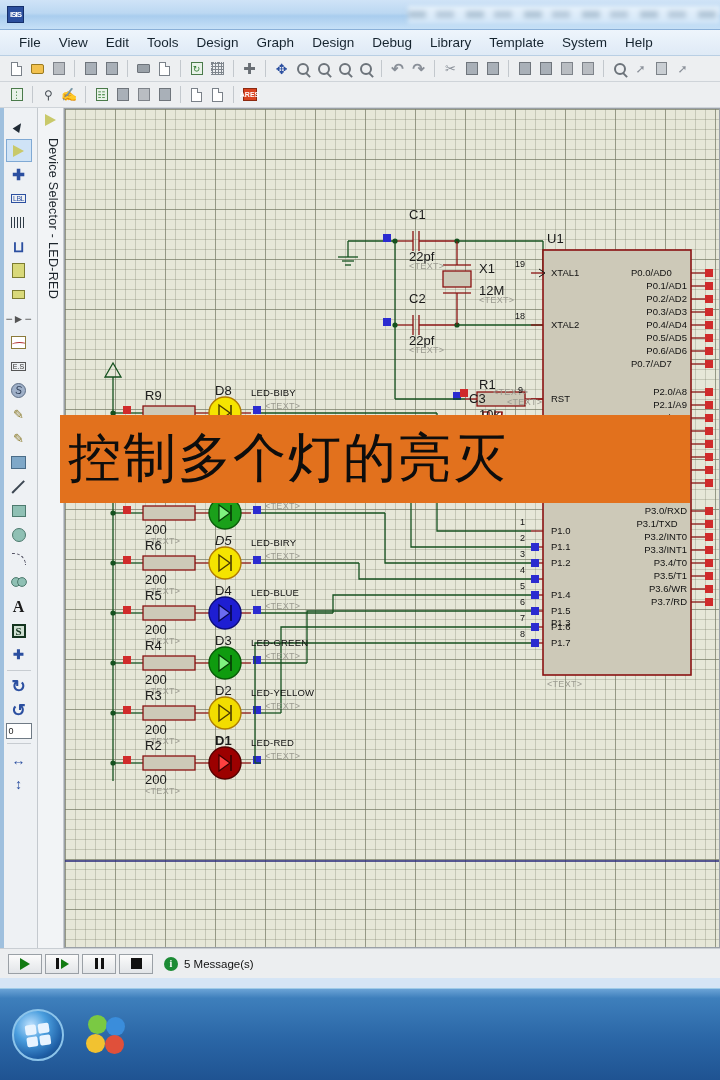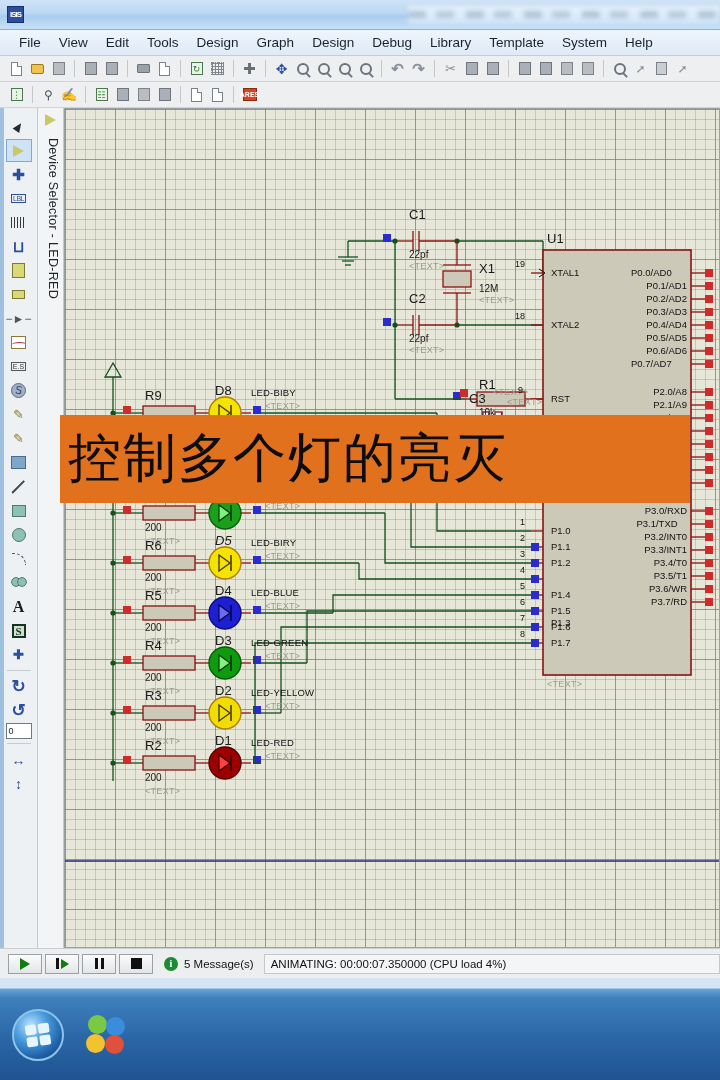--- a/index.html
+++ b/index.html
@@ -124,21 +124,21 @@
       repeating-linear-gradient(90deg, rgba(120,124,104,.30) 0 1px, transparent 1px 10px),
       repeating-linear-gradient(180deg,rgba(120,124,104,.30) 0 1px, transparent 1px 10px),
       repeating-linear-gradient(90deg, rgba(105,110,88,.55) 0 1px, transparent 1px 50px),
       repeating-linear-gradient(180deg,rgba(105,110,88,.55) 0 1px, transparent 1px 50px);
   }
   #svgsheet{ position:absolute; left:0; top:0; }
 
   .lbl{ position:absolute; font-family:"Liberation Sans",sans-serif; color:#111;
     white-space:nowrap; pointer-events:none; }
   .refdes{ font-size:13px; color:#1a1a1a; }
-  .val{ font-size:10px; color:#1a1a1a; }
+  .val{ font-size:13px; color:#1a1a1a; }
   .txtph{ font-size:9px; color:#9a9a90; letter-spacing:.3px; }
   .devname{ font-size:9.5px; color:#111; letter-spacing:.2px; }
   .pinlbl{ font-size:9.5px; color:#111; }
   .pinnum{ font-size:9px; color:#111; }
 
   
   #banner{ position:absolute; left:60px; top:415px; width:630px; height:88px;
     background:#e2711d; }
   #banner .btxt{ position:absolute; left:8px; top:6px; width:620px;
     font-family:"DejaVu Sans", sans-serif; font-size:53px; color:#0d0d0d;
@@ -859,21 +859,21 @@
   <div class="lbl txtph" style="left:200px;top:492px;">&lt;TEXT&gt;</div>
 
   <div class="lbl refdes" style="left:150px;top:524px;">D3</div>
   <div class="lbl devname" style="left:186px;top:528px;">LED-GREEN</div>
   <div class="lbl txtph" style="left:200px;top:542px;">&lt;TEXT&gt;</div>
 
   <div class="lbl refdes" style="left:150px;top:574px;">D2</div>
   <div class="lbl devname" style="left:186px;top:578px;">LED-YELLOW</div>
   <div class="lbl txtph" style="left:200px;top:592px;">&lt;TEXT&gt;</div>
 
-  <div class="lbl refdes" style="left:150px;top:624px;">D1</div>
+  <div class="lbl refdes" style="left:150px;top:624px;font-weight:bold;">D1</div>
   <div class="lbl devname" style="left:186px;top:628px;">LED-RED</div>
   <div class="lbl txtph" style="left:200px;top:642px;">&lt;TEXT&gt;</div>
 </div>
 
 <div id="banner">
   <div class="btxt">控制多个灯的亮灭</div>
 </div>
 
 <div id="statusbar">
   <div class="vcrbtn">
@@ -886,23 +886,20 @@
   <div class="vcrbtn">
     <span class="barv" style="margin-right:3px;"></span>
     <span class="barv"></span>
   </div>
   <div class="vcrbtn">
       <span class="stopsq"></span>
     </div>
   <div id="msgarea">
     <span class="infodot">i</span>
     <span id="msgtxt">5 Message(s)</span>
-  </div>
-  <div id="animbox">
-    <span id="animtxt">ANIMATING: 00:00:07.350000 (CPU load 4%)</span>
   </div>
 </div>
 
 <div id="taskbar">
   <div id="startorb">
     <div class="flag">
         <i></i>
         <i></i>
         <i></i>
         <i></i>

